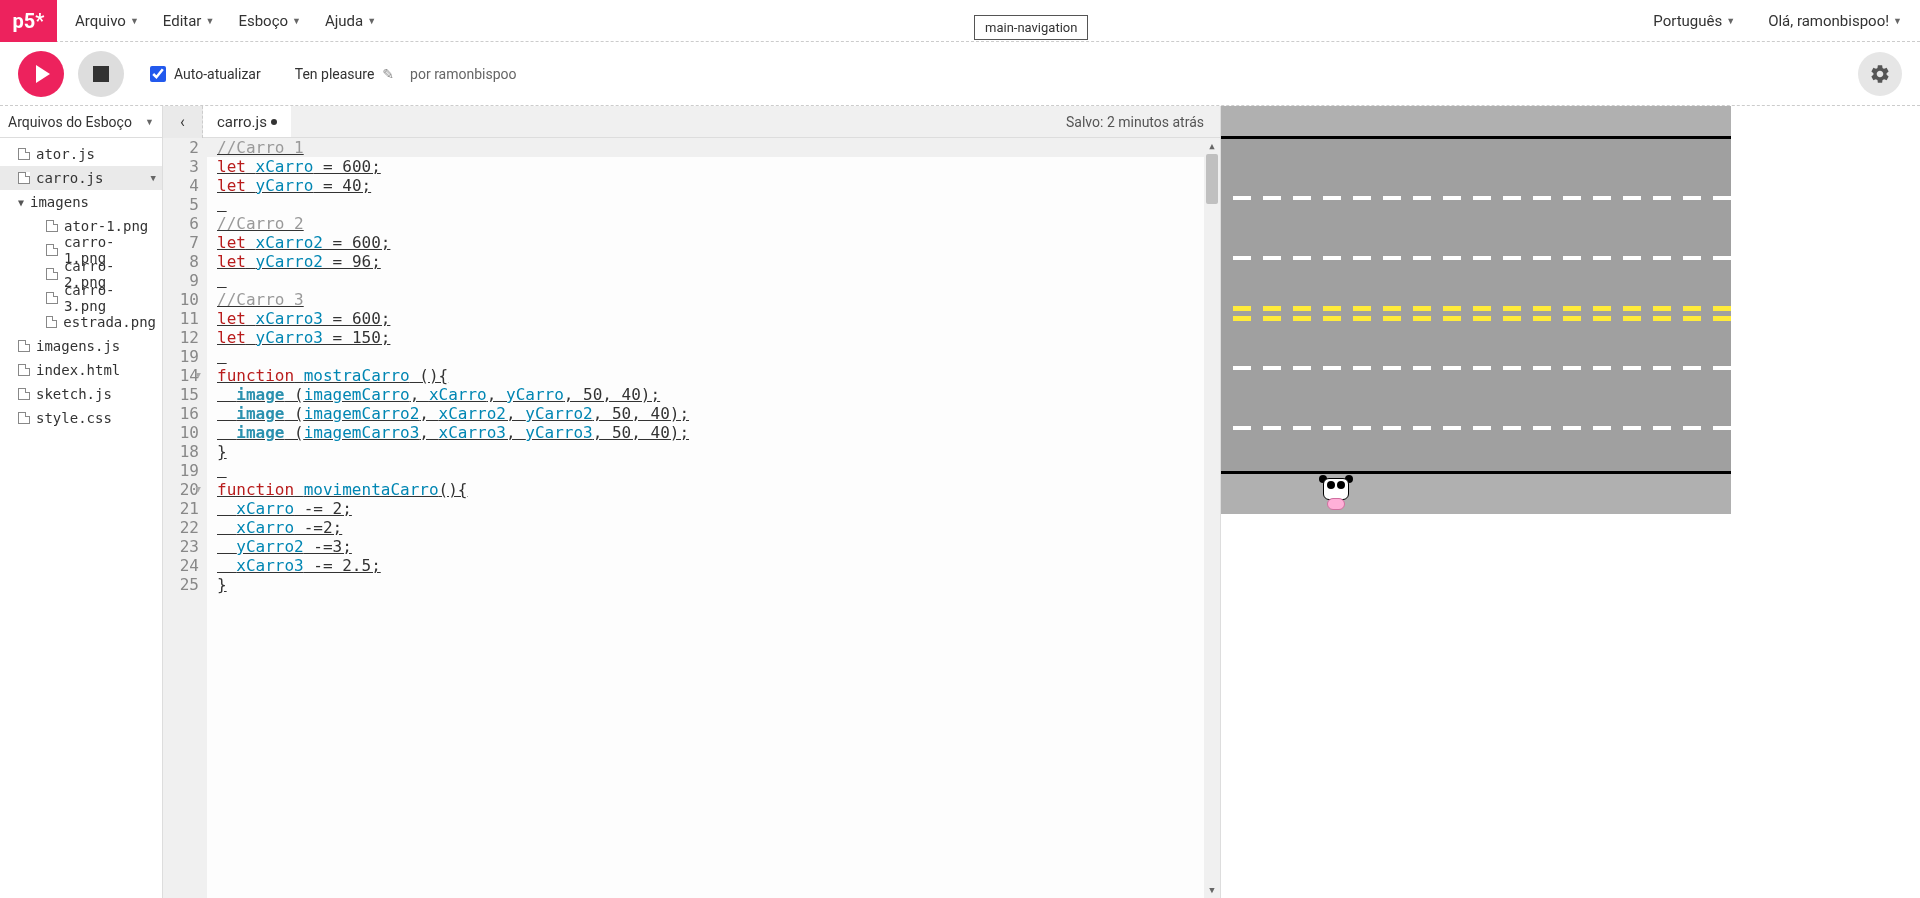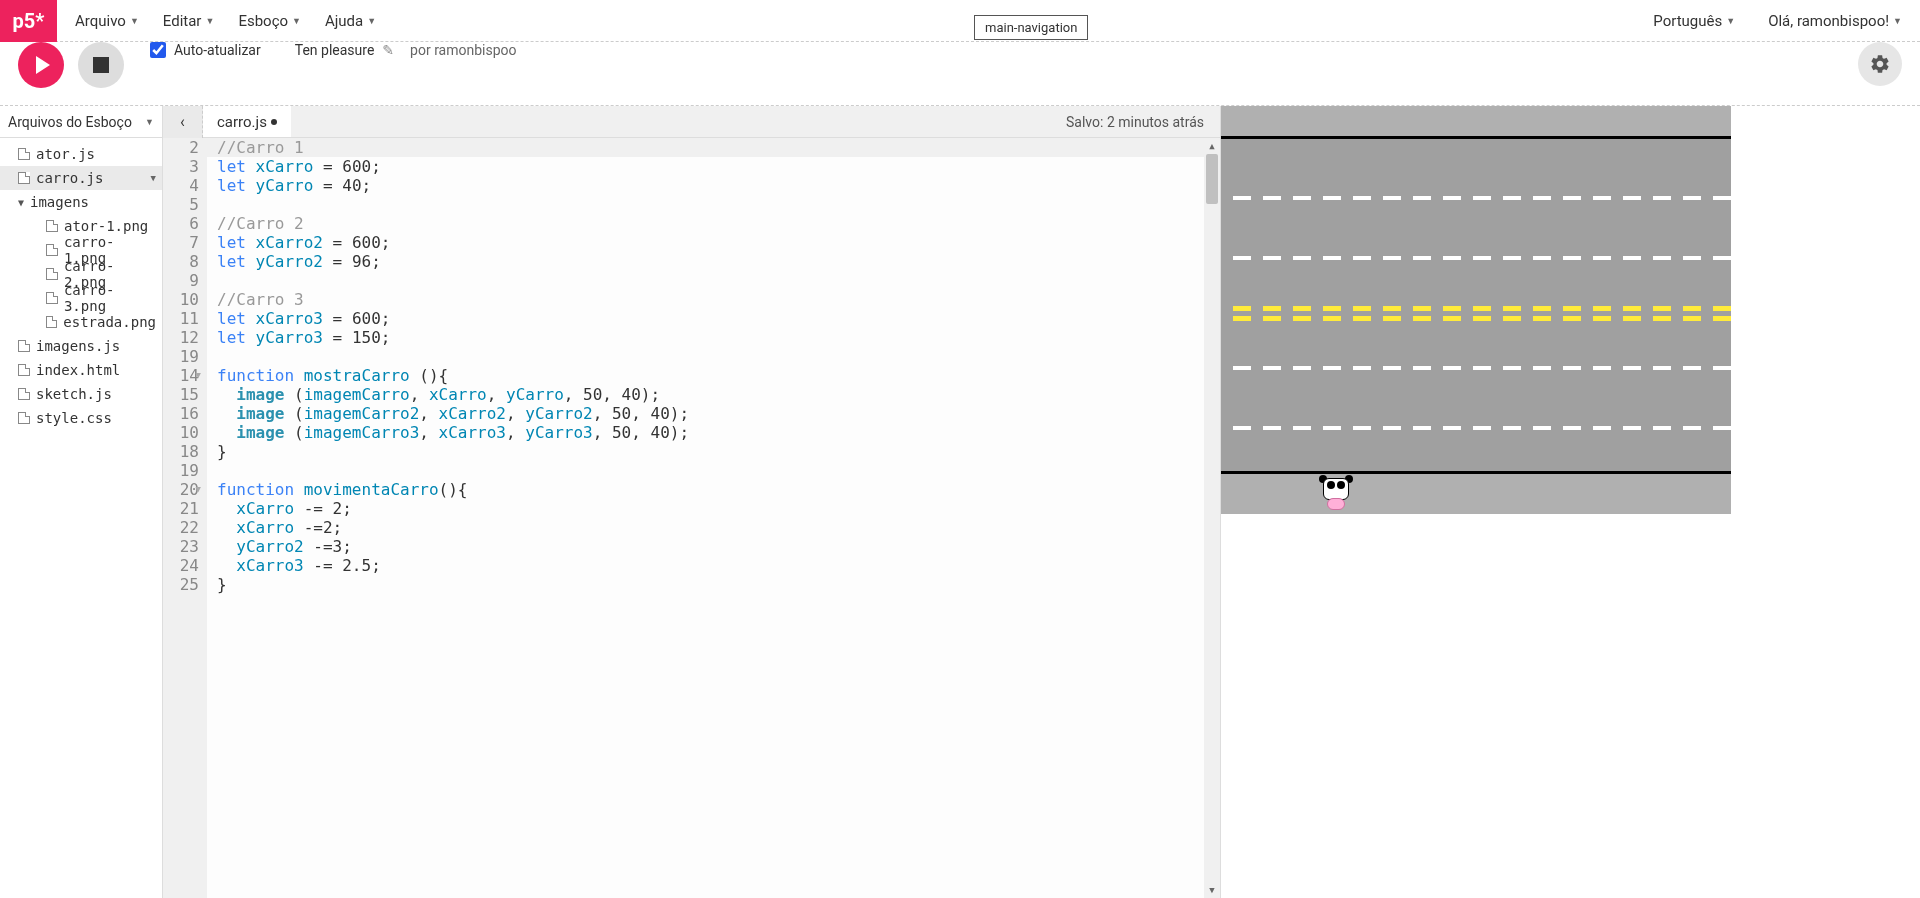--- a/index.html
+++ b/index.html
@@ -4,21 +4,21 @@
 <style>
   * { box-sizing: border-box; margin: 0; padding: 0; }
   body { font-family: -apple-system, BlinkMacSystemFont, "Segoe UI", Roboto, sans-serif; font-size: 14px; color: #333; background: #fff; overflow: hidden; }
   .top-nav { display: flex; align-items: center; height: 42px; border-bottom: 1px dashed #ccc; position: relative; }
   .logo { width: 57px; height: 42px; background: #ed225d; color: #fff; display: flex; align-items: center; justify-content: center; font-size: 20px; font-weight: bold; }
   .menu-items { display: flex; gap: 24px; margin-left: 18px; }
   .menu-item { display: flex; align-items: center; gap: 4px; color: #333; cursor: pointer; font-size: 15px; }
   .menu-item .tri { font-size: 9px; color: #666; }
   .nav-tag { position: absolute; left: 974px; top: 15px; border: 1px solid #555; padding: 4px 10px; font-size: 13px; color: #333; background: #fff; }
   .nav-right { margin-left: auto; display: flex; gap: 33px; margin-right: 18px; }
-  .toolbar { display: flex; align-items: flex-start; height: 64px; padding: 0 18px; border-bottom: 1px dashed #ccc; gap: 14px; }
+  .toolbar { display: flex; align-items: center; height: 64px; padding: 0 18px; border-bottom: 1px dashed #ccc; gap: 14px; }
   .play-btn { width: 46px; height: 46px; border-radius: 50%; background: #ed225d; display: flex; align-items: center; justify-content: center; cursor: pointer; }
   .play-btn svg { margin-left: 4px; }
   .stop-btn { width: 46px; height: 46px; border-radius: 50%; background: #ddd; display: flex; align-items: center; justify-content: center; cursor: pointer; }
   .auto-refresh { display: flex; align-items: center; gap: 8px; margin-left: 12px;}
   .auto-refresh input { width: 16px; height: 16px; accent-color: #2259ed;}
   .sketch-name-wrap { display: flex; align-items: center; gap: 8px; margin-left: 20px; color: #333; }
   .pencil-icon { color: #888; font-size: 14px;}
   .author { color: #666; margin-left: 8px; }
   .gear-btn { margin-left: auto; width: 44px; height: 44px; border-radius: 50%; background: #e6e6e6; display: flex; align-items: center; justify-content: center; cursor: pointer; }
   .content { display: flex; height: calc(898px - 42px - 64px); }
@@ -37,23 +37,23 @@
   .editor-header { height: 32px; display: flex; align-items: center; border-bottom: 1px solid #ddd; background: #f0f0f0; }
   .collapse-btn { width: 40px; height: 32px; background: #eaeaea; display: flex; align-items: center; justify-content: center; cursor: pointer; border-right: 1px dashed #ccc; font-size:16px; color:#333;}
   .filename-tab { padding: 0 14px; display: flex; align-items: center; gap: 4px; color: #333; font-size:15px; background:#fff; height:100%;}
   .dirty-dot { width: 6px; height: 6px; border-radius: 50%; background: #333; display:inline-block;}
   .save-status { margin-left: auto; padding-right: 16px; color: #555; font-size:14px;}
   .code-editor { flex: 1; overflow: auto; display: flex; background: #fdfdfd; font-family: "Consolas","Monaco",monospace; font-size: 16px; line-height: 19px; position:relative;}
   .gutter { background: #f0f0f0; color: #888; text-align: right; padding: 0 8px; user-select:none; min-width:44px;}
   .gutter .ln { height: 19px; position:relative;}
   .gutter .fold { position:absolute; right:-2px; color:#aaa; font-size:9px;}
   .code-lines { padding-left: 10px; flex:1; white-space:pre;}
-  .code-lines .line { height: 19px; }
+  .code-lines .line { height: 19px; text-decoration: underline; }
   .active-line { background: #f0f0f0; margin-left:-10px; padding-left:10px; width:calc(100%);}
-  .kw { color: #3b82f6; }
+  .kw { color: #b91c1c; }
   .fn { color: #2b91af; font-weight:bold;}
   .var1 { color: #0086b3; }
   .cm { color: #999; }
   .scrollbar-v { position:absolute; right:0; top:0; width:16px; height:100%; background:#f0f0f0;}
   .scrollbar-v .thumb{position:absolute;left:2px;width:12px;top:0;height:50px;background:#c0c0c0;border-radius:2px;}
   .scrollbar-v .arrow{position:absolute;left:0;width:16px;height:16px;display:flex;align-items:center;justify-content:center;font-size:9px;color:#666;}
   .terminal-wrap { border-top: 1px solid #ddd; }
   .terminal-header { height: 30px; background: #e8e8e8; display: flex; align-items: center; padding: 0 12px; color: #555; font-size:14px;}
   .terminal-header .clear { margin-left:auto; margin-right:8px; cursor:pointer;}
   .terminal-header .chev { font-size:14px; cursor:pointer;}

